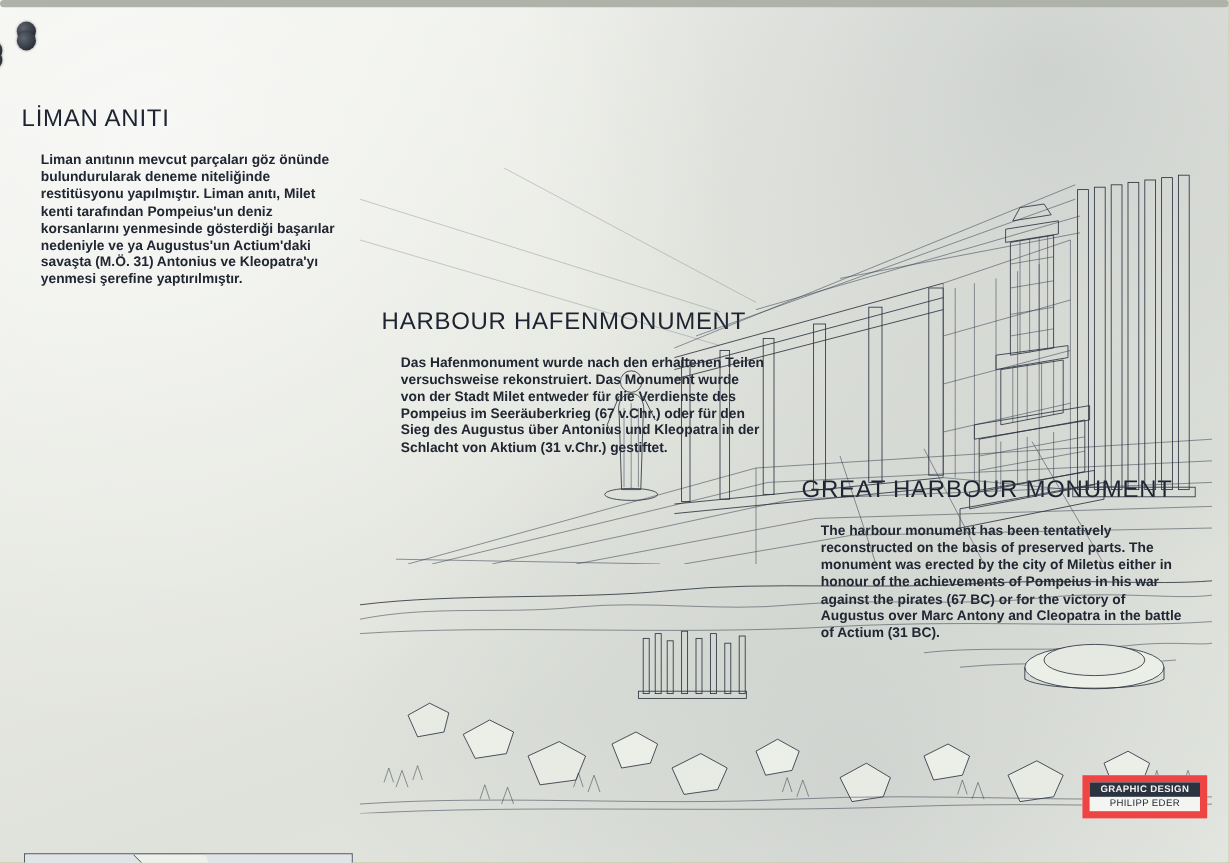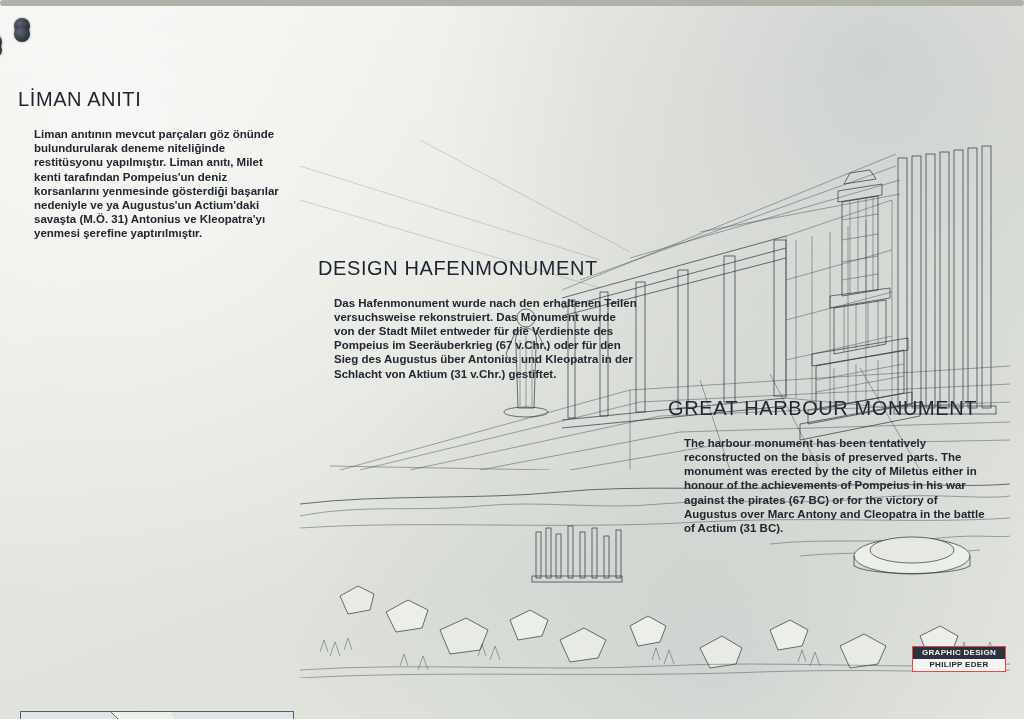--- a/index.html
+++ b/index.html
@@ -87,37 +87,37 @@
     top: 470px;
     width: 710px;
     height: 208px;
   }
 
   #designer-badge {
     position: absolute;
     right: 18px;
     top: 646px;
     width: 92px;
-    border: 1px solid #ef4444;
+    border: 6px solid #ef4444;
     background: #f4f5f1;
     text-align: center;
     font-size: 8px;
     line-height: 10px;
     letter-spacing: 0.3px;
   }
   #designer-badge .role {
     background: #2b3240;
     color: #f2f3ef;
     font-weight: 700;
     display: block;
     padding: 1px 0;
   }
   #designer-badge .name {
     display: block;
-    font-weight: 700;
+    font-weight: 400;
     color: #222832;
     padding: 1px 0;
   }
 
   
   .bolt {
     position: absolute;
     width: 16px;
     height: 16px;
     border-radius: 50%;
@@ -144,21 +144,21 @@
   <div class="bolt" id="bolt-tr"></div>
   <div class="bolt" id="bolt-bl"></div>
   <div class="bolt" id="bolt-br"></div>
 
   <div class="col" id="col-tr">
     <h1 class="heading">LİMAN ANITI</h1>
     <p class="body-text">Liman anıtının mevcut parçaları göz önünde bulundurularak deneme niteliğinde restitüsyonu yapılmıştır. Liman anıtı, Milet kenti tarafından Pompeius'un deniz korsanlarını yenmesinde gösterdiği başarılar nedeniyle ve ya Augustus'un Actium'daki savaşta (M.Ö. 31) Antonius ve Kleopatra'yı yenmesi şerefine yaptırılmıştır.</p>
   </div>
 
   <div class="col" id="col-de">
-    <h1 class="heading">DESIGN HAFENMONUMENT</h1>
+    <h1 class="heading">HARBOUR HAFENMONUMENT</h1>
     <p class="body-text">Das Hafenmonument wurde nach den erhaltenen Teilen versuchsweise rekonstruiert. Das Monument wurde von der Stadt Milet entweder für die Verdienste des Pompeius im Seeräuberkrieg (67 v.Chr.) oder für den Sieg des Augustus über Antonius und Kleopatra in der Schlacht von Aktium (31 v.Chr.) gestiftet.</p>
   </div>
 
   <div class="col" id="col-en">
     <h1 class="heading">GREAT HARBOUR MONUMENT</h1>
     <p class="body-text">The harbour monument has been tentatively reconstructed on the basis of preserved parts. The monument was erected by the city of Miletus either in honour of the achievements of Pompeius in his war against the pirates (67 BC) or for the victory of Augustus over Marc Antony and Cleopatra in the battle of Actium (31 BC).</p>
   </div>
 
   <div class="map-box" id="map-city">
     <svg width="272" height="236" viewBox="0 0 272 236">

